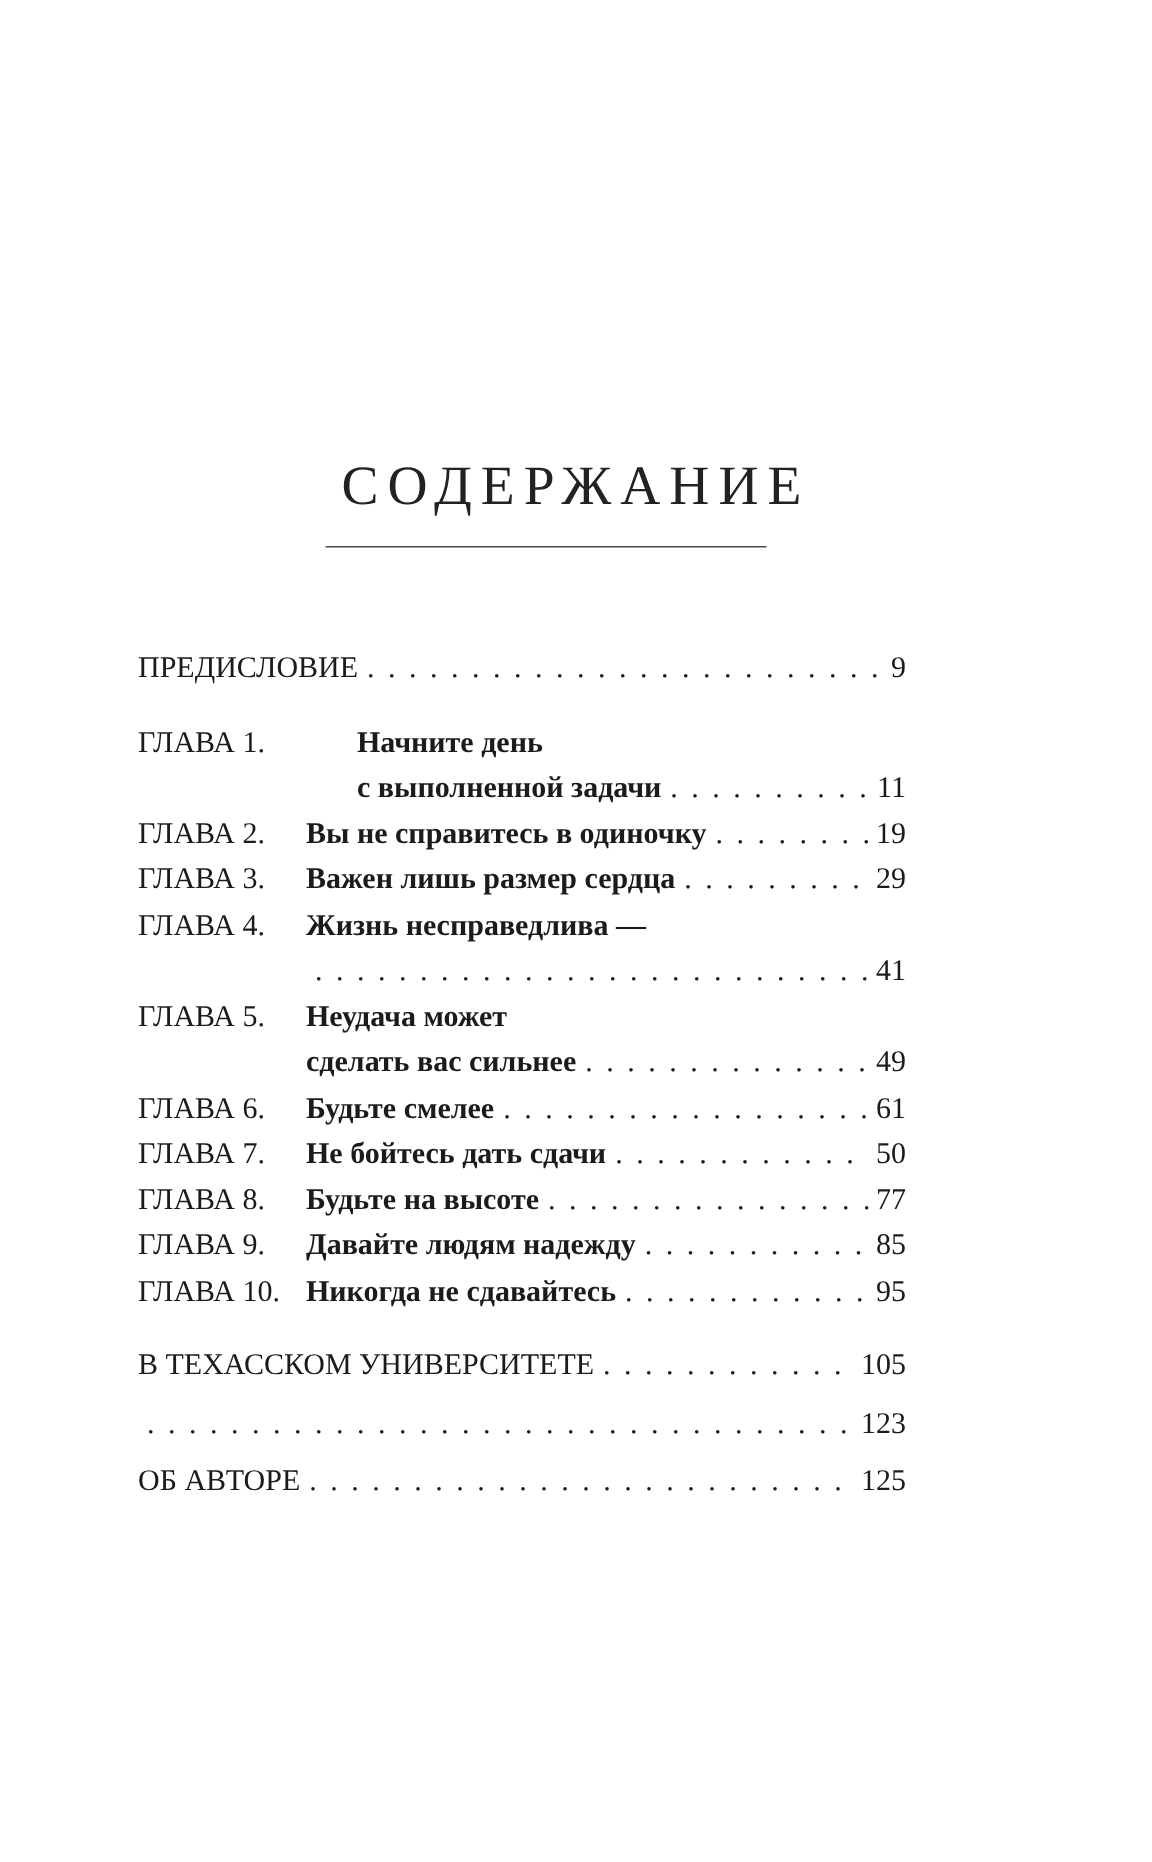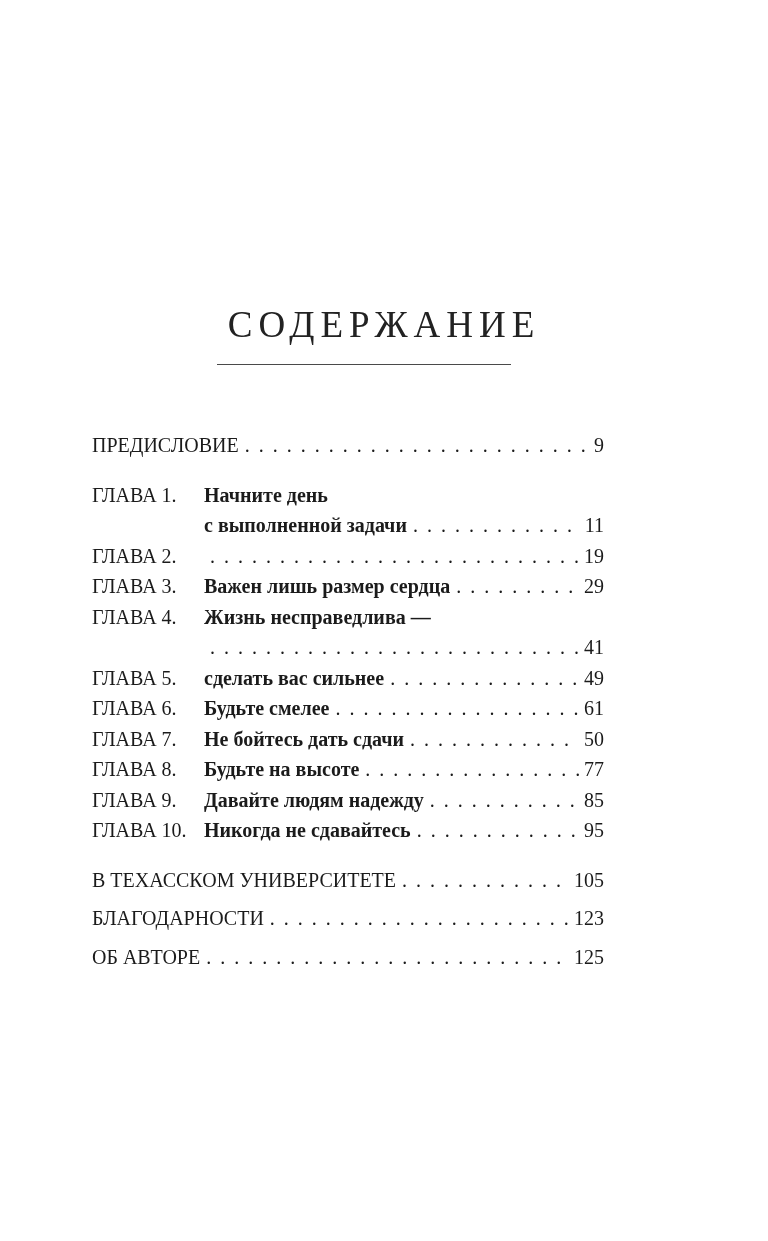--- a/index.html
+++ b/index.html
@@ -43,21 +43,21 @@
     top: 430px;
     left: 92px;
     width: 512px;
     font-size: 20px;
     line-height: 30.5px;
   }
   .entry {
     display: flex;
     align-items: flex-start;
   }
-  .entry.gap-lg { margin-top: 19px; }
+  .entry.gap-lg { margin-top: 19px; gap: 34px; }
   .entry.gap-sm { margin-top: 8px; }
   .num {
     flex: 0 0 112px;
     width: 112px;
     font-weight: 400;
   }
   .body {
     flex: 1;
     min-width: 0;
   }
@@ -106,20 +106,21 @@
             <span class="txt">с выполненной задачи</span>
             <span class="leader">. . . . . . . . . . . . . . . . . . . . . . . . . . . . . . . . . . . . . . . . . . . . . . . . . . . . . . . . . . . . . . . . . . . . . . . . . . . . . . . . . . . . . . . . . .</span>
             <span class="page-num">11</span>
           </div>
         </div>
       </div>
       <div class="entry chapter">
         <span class="num">ГЛАВА 2.</span>
         <div class="body">
           <div class="line">
+            <span class="txt">Вы не справитесь в одиночку</span>
             <span class="leader">. . . . . . . . . . . . . . . . . . . . . . . . . . . . . . . . . . . . . . . . . . . . . . . . . . . . . . . . . . . . . . . . . . . . . . . . . . . . . . . . . . . . . . . . . .</span>
             <span class="page-num">19</span>
           </div>
         </div>
       </div>
       <div class="entry chapter">
         <span class="num">ГЛАВА 3.</span>
         <div class="body">
           <div class="line">
             <span class="txt">Важен лишь размер сердца</span>
@@ -137,20 +138,23 @@
           <div class="line">
             <span class="leader">. . . . . . . . . . . . . . . . . . . . . . . . . . . . . . . . . . . . . . . . . . . . . . . . . . . . . . . . . . . . . . . . . . . . . . . . . . . . . . . . . . . . . . . . . .</span>
             <span class="page-num">41</span>
           </div>
         </div>
       </div>
       <div class="entry chapter">
         <span class="num">ГЛАВА 5.</span>
         <div class="body">
           <div class="line">
+            <span class="txt">Неудача может</span>
+          </div>
+          <div class="line">
             <span class="txt">сделать вас сильнее</span>
             <span class="leader">. . . . . . . . . . . . . . . . . . . . . . . . . . . . . . . . . . . . . . . . . . . . . . . . . . . . . . . . . . . . . . . . . . . . . . . . . . . . . . . . . . . . . . . . . .</span>
             <span class="page-num">49</span>
           </div>
         </div>
       </div>
       <div class="entry chapter">
         <span class="num">ГЛАВА 6.</span>
         <div class="body">
           <div class="line">
@@ -205,21 +209,20 @@
           <div class="line">
             <span class="txt">В ТЕХАССКОМ УНИВЕРСИТЕТЕ</span>
             <span class="leader">. . . . . . . . . . . . . . . . . . . . . . . . . . . . . . . . . . . . . . . . . . . . . . . . . . . . . . . . . . . . . . . . . . . . . . . . . . . . . . . . . . . . . . . . . .</span>
             <span class="page-num">105</span>
           </div>
         </div>
       </div>
       <div class="entry section gap-sm">
         <div class="body">
           <div class="line">
-            <span class="txt">БЛАГОДАРНОСТИ</span>
             <span class="leader">. . . . . . . . . . . . . . . . . . . . . . . . . . . . . . . . . . . . . . . . . . . . . . . . . . . . . . . . . . . . . . . . . . . . . . . . . . . . . . . . . . . . . . . . . .</span>
             <span class="page-num">123</span>
           </div>
         </div>
       </div>
       <div class="entry section gap-sm">
         <div class="body">
           <div class="line">
             <span class="txt">ОБ АВТОРЕ</span>
             <span class="leader">. . . . . . . . . . . . . . . . . . . . . . . . . . . . . . . . . . . . . . . . . . . . . . . . . . . . . . . . . . . . . . . . . . . . . . . . . . . . . . . . . . . . . . . . . .</span>

